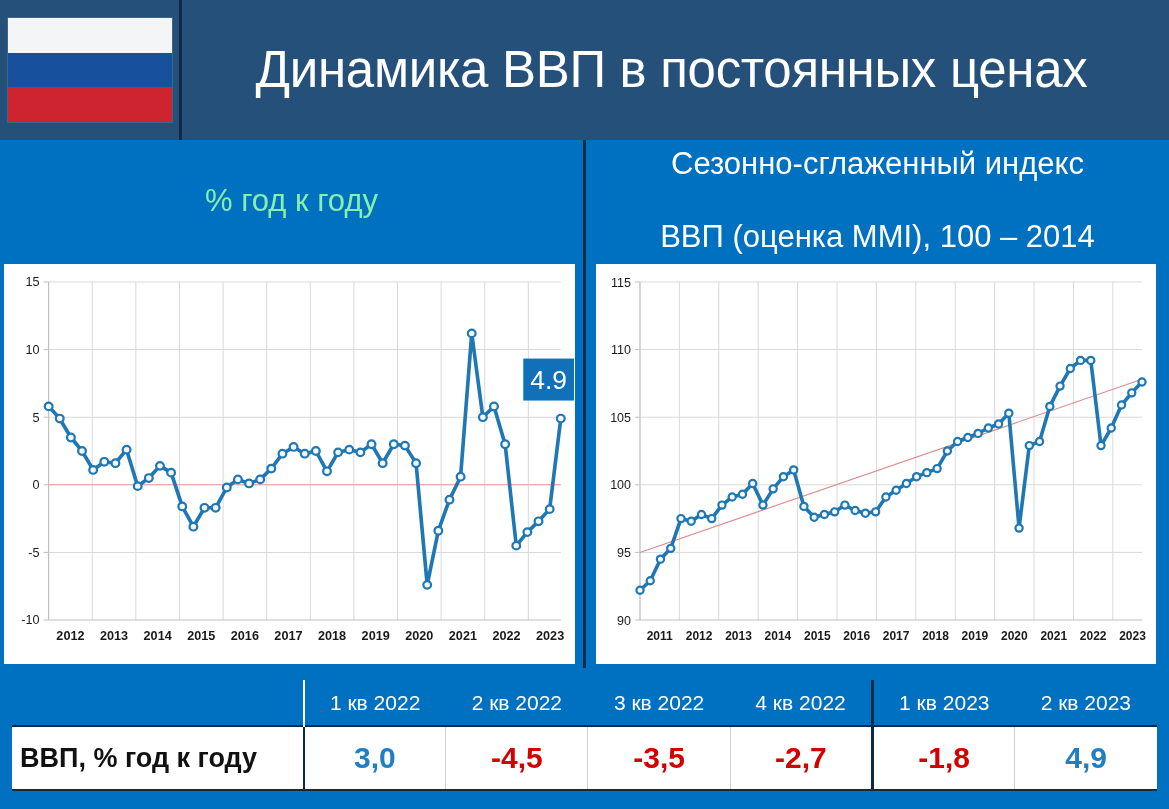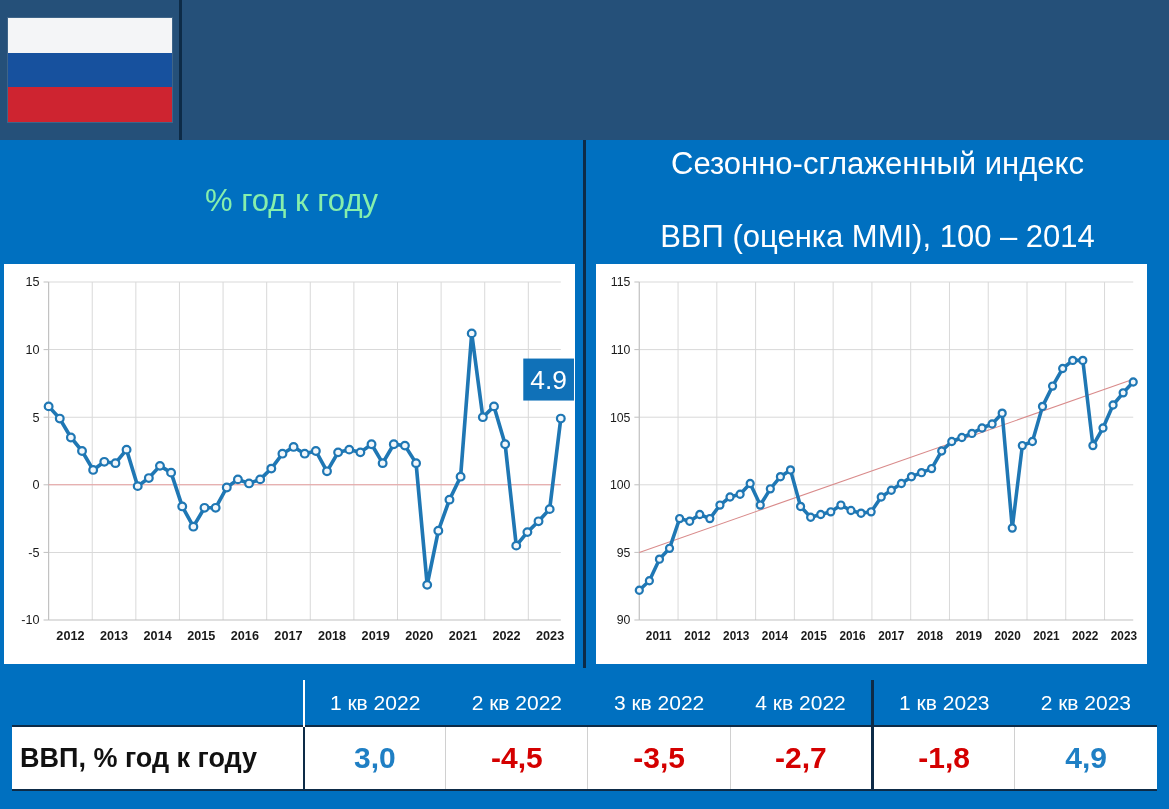--- a/index.html
+++ b/index.html
@@ -73,21 +73,21 @@
     position:absolute;left:0;top:262px;width:1169px;height:406px;
     display:flex;
   }
   .panel-wrap{
     box-sizing:border-box;
     background:#0070C0;
     padding:2px 0 4px 0;
   }
   .panel-wrap.left{width:583px;flex:0 0 583px;padding-left:4px;padding-right:8px;text-align:right;}
   .panel-div{width:3px;flex:0 0 3px;background:#0d2b47;}
-  .panel-wrap.right{flex:1 1 auto;padding-left:10px;padding-right:22px;text-align:right;}
+  .panel-wrap.right{flex:1 1 auto;padding-left:10px;padding-right:13px;text-align:right;}
   .panel{
     background:#ffffff;width:100%;height:100%;position:relative;
   }
   .panel svg{display:block;width:100%;height:100%;}
 
   .tick{font-size:12.5px;fill:#1a1a1a;font-family:"Liberation Sans",sans-serif;}
   .tick-y{text-anchor:end;}
   .tick-x{text-anchor:middle;font-weight:700;font-size:12.5px;}
   .tick-x-r{text-anchor:middle;font-weight:700;font-size:12px;}
   .grid{stroke:#d9d9d9;stroke-width:1;}
@@ -139,20 +139,23 @@
 
 <div id="root">
 
   <div class="header">
     <div class="flag-cell">
       <div class="flag">
         <div class="s s-white"></div>
         <div class="s s-blue"></div>
         <div class="s s-red"></div>
       </div>
+    </div>
+    <div class="title-cell">
+      <h1>Динамика ВВП в постоянных ценах</h1>
     </div>
   </div>
 
   <div class="subbar">
     <div class="sub-left">
       <span>% год к году</span>
     </div>
     <div class="sub-div"></div>
     <div class="sub-right">
       <span>

